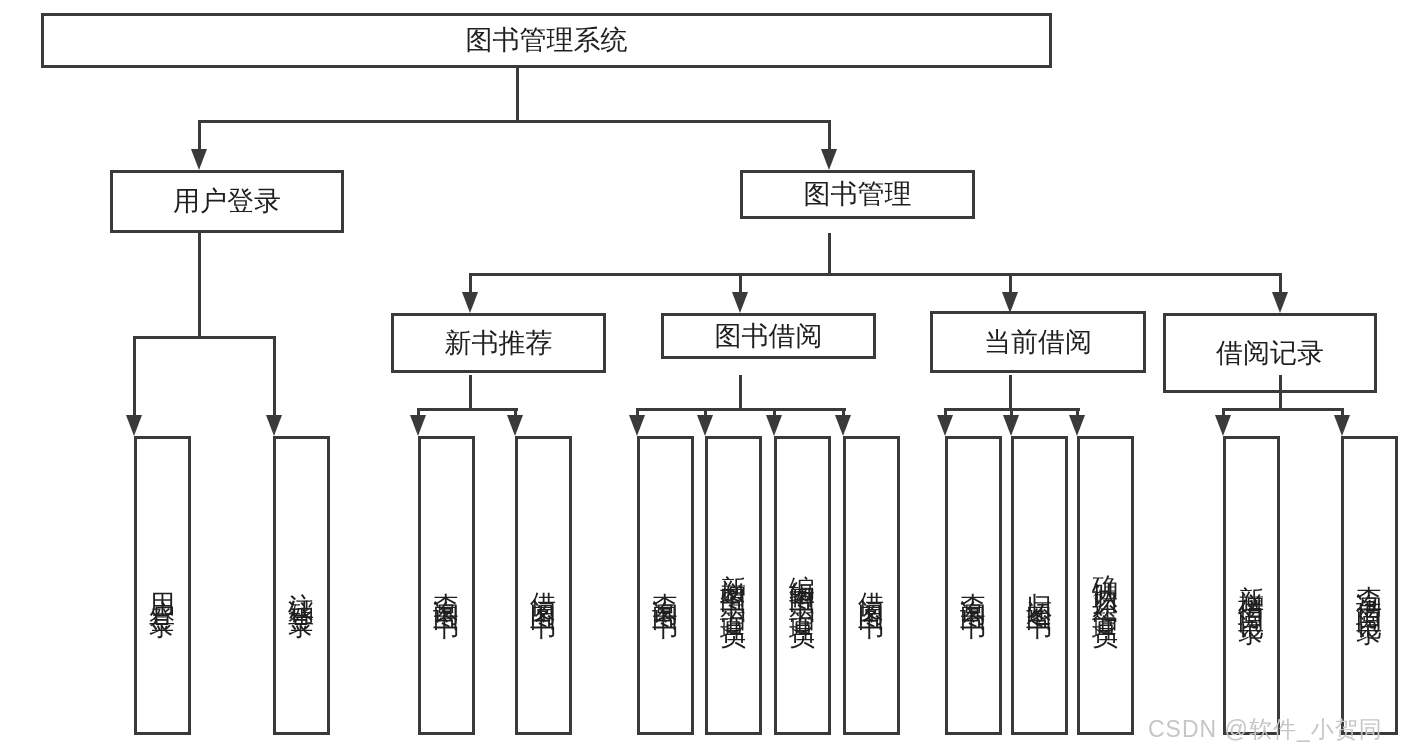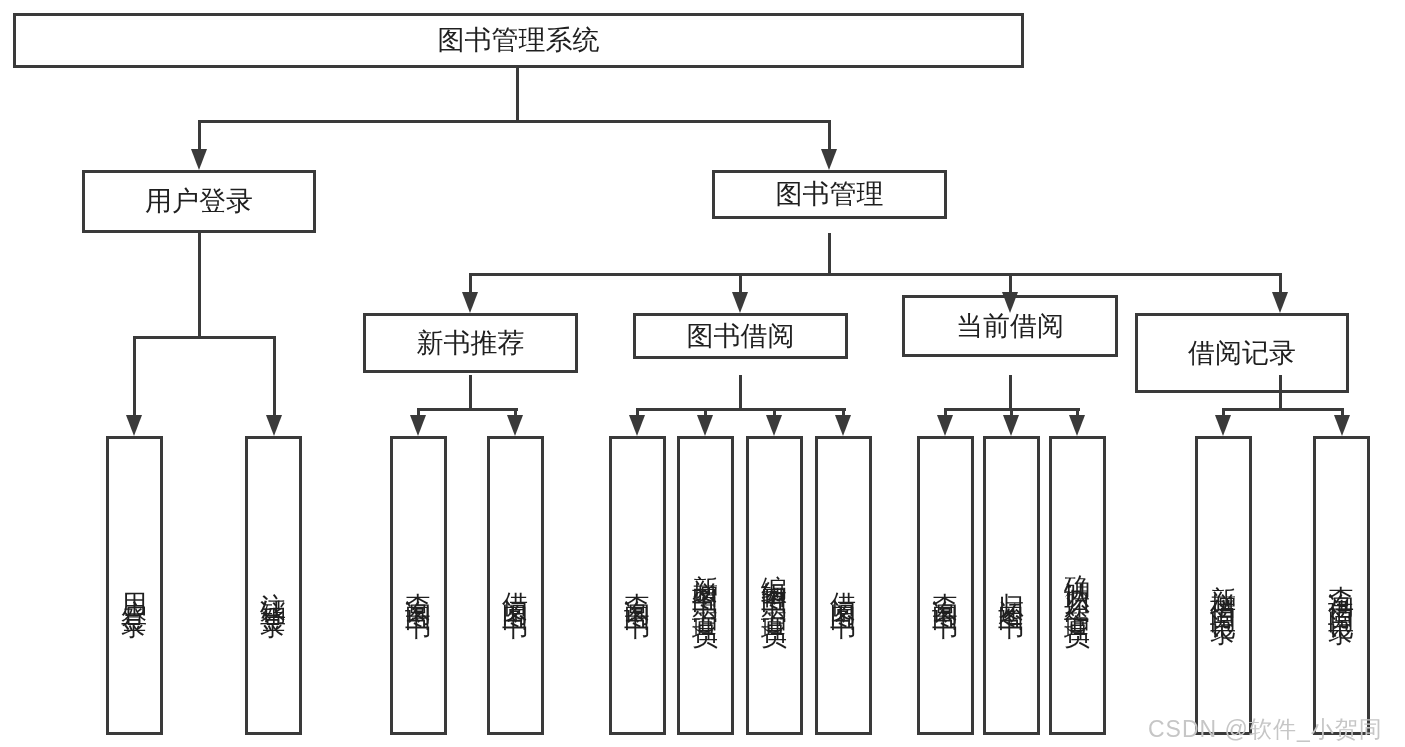--- a/index.html
+++ b/index.html
@@ -7,20 +7,21 @@
     width:1405px;height:747px;position:relative;overflow:hidden;
     background:var(--background,#fff);
     font-family:"Liberation Sans","DejaVu Sans",sans-serif;
   }
   .box{
     position:absolute;box-sizing:border-box;background:#fff;
     border:3px solid var(--line,#3a3a3a);
     display:flex;align-items:center;justify-content:center;
     color:var(--text,#1f1f1f);font-size:27px;line-height:1;
     white-space:nowrap;
+    margin-left:28px;
   }
   .v{
     writing-mode:vertical-rl;text-orientation:mixed;
     font-size:26px;letter-spacing:7px;line-height:1;
   }
   .vl{position:absolute;width:3px;background:var(--line,#3a3a3a);}
   .hl{position:absolute;height:3px;background:var(--line,#3a3a3a);}
   .arw{
     position:absolute;width:0;height:0;
     border-left:8px solid transparent;border-right:8px solid transparent;
@@ -34,21 +35,21 @@
 </head>
 <body>
 
 <div class="box" style="left:13px;top:13px;width:1011px;height:55px">图书管理系统</div>
 
 <div class="box" style="left:82px;top:170px;width:234px;height:63px">用户登录</div>
 <div class="box" style="left:712px;top:170px;width:235px;height:49px">图书管理</div>
 
 <div class="box" style="left:363px;top:313px;width:215px;height:60px">新书推荐</div>
 <div class="box" style="left:633px;top:313px;width:215px;height:46px">图书借阅</div>
-<div class="box" style="left:902px;top:295px;width:216px;height:62px">当前借阅</div>
+<div class="box" style="left:902px;top:311px;width:216px;height:62px">当前借阅</div>
 <div class="box" style="left:1135px;top:313px;width:214px;height:80px">借阅记录</div>
 
 <div class="box v" style="left:106px;top:436px;width:57px;height:299px">用户登录</div>
 <div class="box v" style="left:245px;top:436px;width:57px;height:299px">注销登录</div>
 
 <div class="box v" style="left:390px;top:436px;width:57px;height:299px">查询图书</div>
 <div class="box v" style="left:487px;top:436px;width:57px;height:299px">借阅图书</div>
 
 <div class="box v" style="left:609px;top:436px;width:57px;height:299px">查询图书</div>
 <div class="box v" style="left:677px;top:436px;width:57px;height:299px">新增图书（管理员）</div>

